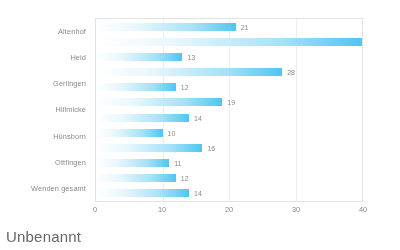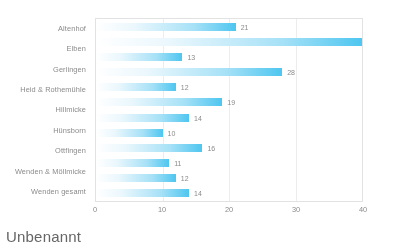--- a/index.html
+++ b/index.html
@@ -133,27 +133,25 @@
 </style>
 </head>
 <body>
 
 <div id="chart-widget">
 
   <div id="plot-wrapper">
 
     <div id="category-axis">
         <div class="cat-label">Altenhof</div>
-        <div class="cat-label">Elben</div>
+        <div class="cat-label">Heid</div>
         <div class="cat-label">Gerlingen</div>
-        <div class="cat-label">Heid &amp; Rothemühle</div>
         <div class="cat-label">Hillmicke</div>
         <div class="cat-label">Hünsborn</div>
         <div class="cat-label">Ottfingen</div>
-        <div class="cat-label">Wenden &amp; Möllmicke</div>
         <div class="cat-label">Wenden gesamt</div>
       </div>
 
     <div id="plot-area">
       <div id="gridlines">
           <div class="gridline" style="left: 25%;"></div>
           <div class="gridline" style="left: 50%;"></div>
           <div class="gridline" style="left: 75%;"></div>
         </div>
       <div id="bars-layer">

